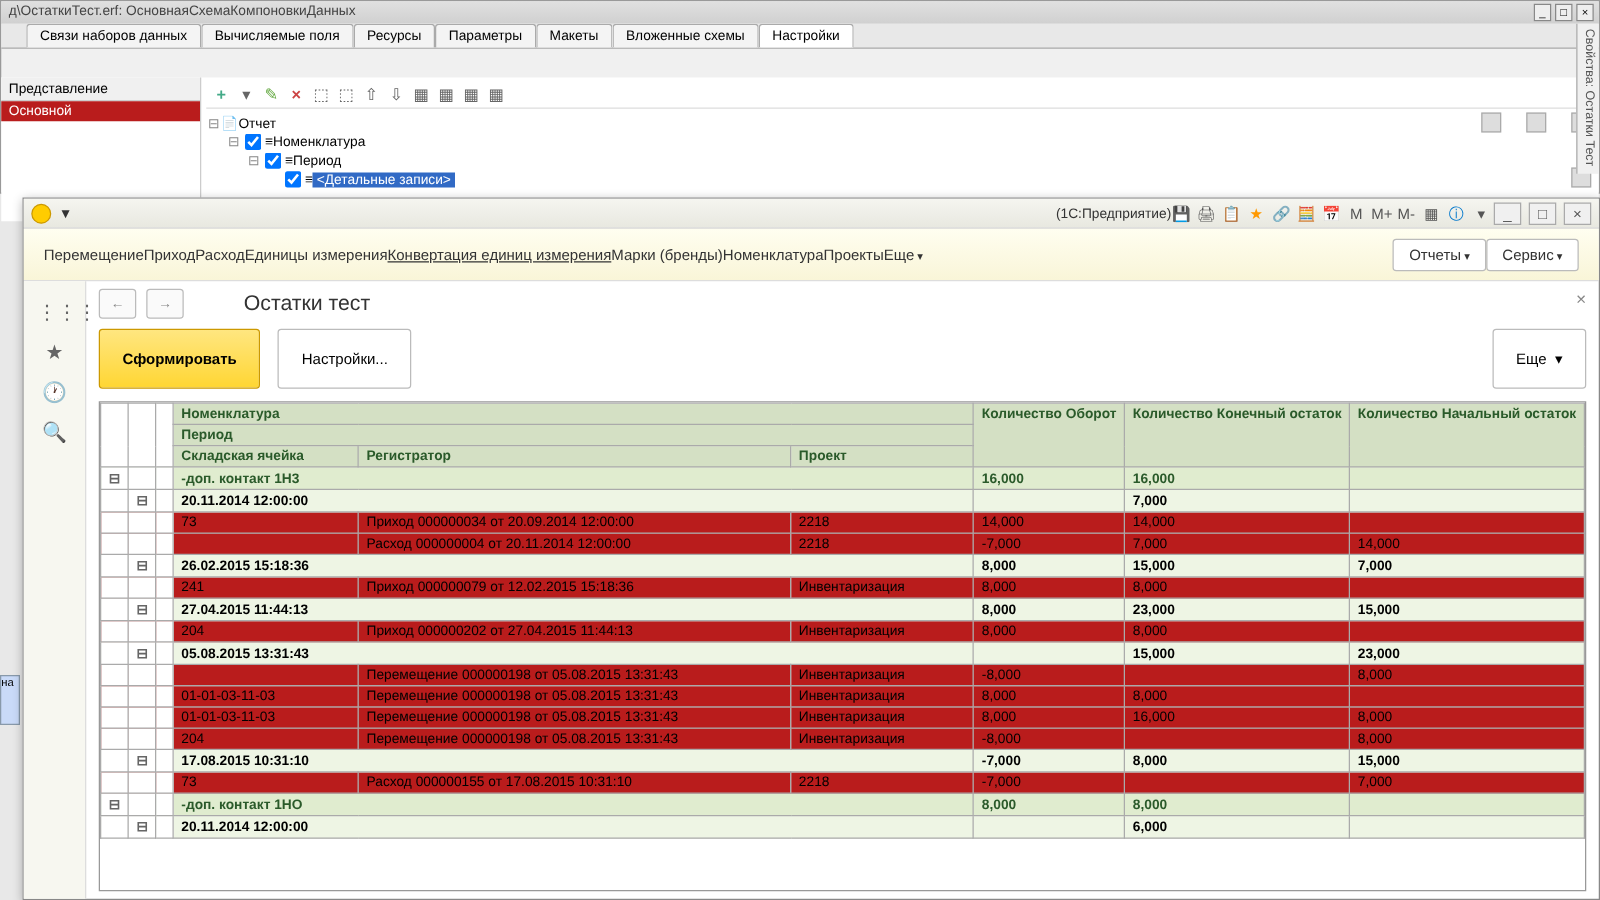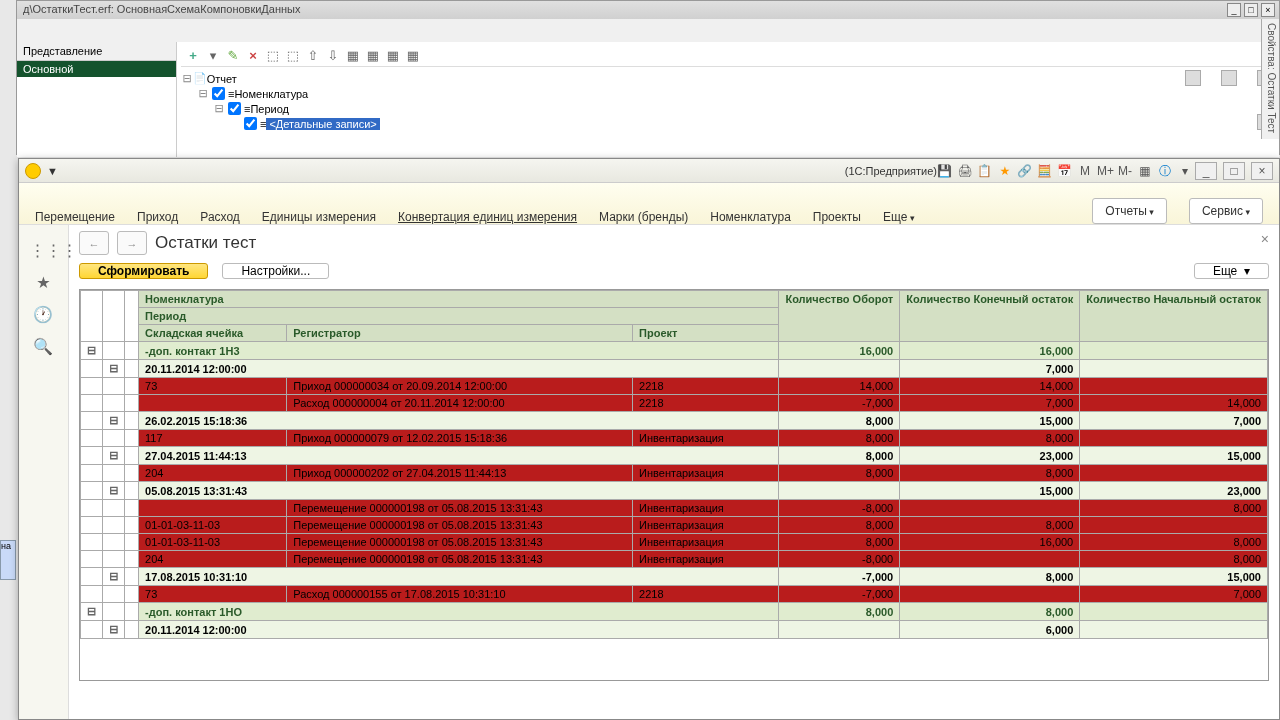--- a/index.html
+++ b/index.html
@@ -1,31 +1,31 @@
 <!DOCTYPE html>
 <html><head>
 <meta charset="utf-8">
 <style>
 * { box-sizing: border-box; margin: 0; padding: 0; }
 body { font-family: Arial, sans-serif; font-size: 11px; background: #e8e8e8; overflow: hidden; width: 1280px; height: 720px; }
 
 
-.designer { position: absolute; top: 0; left: 16px; right: 0; height: 155px; background: #f0f0f0; border: 1px solid #999; }
+.designer { position: absolute; top: 0; left: 0; right: 0; height: 155px; background: #f0f0f0; border: 1px solid #999; }
 .designer-title { background: linear-gradient(#e0e0e0,#d0d0d0); height: 18px; font-size: 11px; padding: 2px 6px; color: #444; overflow: hidden; white-space: nowrap; }
 .designer-controls { position: absolute; top: 2px; right: 4px; display: flex; gap: 3px; }
 .designer-controls span { width: 14px; height: 14px; border: 1px solid #888; background: #eee; font-size: 9px; text-align: center; line-height: 12px; cursor: pointer; }
 
 .designer-tabs { display: flex; background: #e8e8e8; border-bottom: 1px solid #aaa; padding-left: 20px; }
 .dtab { padding: 3px 10px; border: 1px solid #aaa; border-bottom: none; background: #f4f4f4; margin-right: 0; font-size: 11px; cursor: pointer; border-radius: 3px 3px 0 0; }
 .dtab.active { background: #fff; }
 
 .designer-body { display: flex; height: 115px; background: #fff; margin-top: 23px; }
 .left-panel { width: 160px; border-right: 1px solid #ccc; }
 .lp-head { background: #f0f0f0; padding: 3px 6px; border-bottom: 1px solid #ccc; font-size: 11px; }
-.lp-row { background: #14532d; color: #fff; padding: 2px 6px; }
+.lp-row { background: #b91c1c; color: #fff; padding: 2px 6px; }
 
 .tree-panel { flex: 1; padding: 4px; position: relative; }
 .toolbar { display: flex; gap: 4px; padding: 2px 4px; border-bottom: 1px solid #ddd; margin-bottom: 4px; }
 .toolbar span { width: 16px; height: 16px; display: inline-block; cursor: pointer; font-size: 13px; text-align: center; line-height: 16px; color: #666; }
 .toolbar .add { color: #4a8; font-weight: bold; }
 .toolbar .del { color: #c44; font-weight: bold; }
 .toolbar .edit { color: #6a4; }
 
 .tree { font-size: 11px; }
 .tnode { display: flex; align-items: center; padding: 1px 0; }
@@ -44,67 +44,76 @@
 
 
 .app { position: absolute; top: 158px; left: 18px; right: 0; bottom: 0; background: #fff; border: 1px solid #888; box-shadow: 0 2px 8px rgba(0,0,0,0.3); }
 .app-titlebar { height: 24px; background: linear-gradient(#f5f5f0,#e8e8e0); border-bottom: 1px solid #ccc; display: flex; align-items: center; padding: 0 6px; font-size: 11px; color: #333; }
 .app-titlebar .logo { width: 16px; height: 16px; background: #ffcc00; border-radius: 8px; margin-right: 6px; border: 1px solid #cc9900; }
 .app-titlebar .wintext { flex: 1; text-align: right; }
 .app-titlebar .ticons { display: flex; gap: 4px; align-items: center; }
 .app-titlebar .ticons span { width: 16px; height: 16px; font-size: 12px; text-align: center; line-height: 16px; color: #555; cursor: pointer; }
 .app-titlebar .winbtns span { width: 22px; height: 18px; border: 1px solid #aaa; background: #f0f0f0; text-align: center; line-height: 16px; margin-left: 2px; cursor: pointer; }
 
-.menubar { height: 42px; background: linear-gradient(#fffef0,#f9f5d8); border-bottom: 1px solid #ddd; display: flex; align-items: flex-end; padding: 0 16px; gap: 22px; font-size: 12px; color: #333; }
+.menubar { height: 42px; background: linear-gradient(#fffef0,#f9f5d8); border-bottom: 1px solid #ddd; display: flex; align-items: center; padding: 0 16px; font-size: 12px; color: #333; }
 .menubar span { cursor: pointer; }
 .menubar .ml { text-decoration: underline; }
 .menubar .dd::after { content: " ▾"; font-size: 9px; }
 .menubar .spacer { flex: 1; }
 .menubar .btn { border: 1px solid #bbb; background: #fff; border-radius: 3px; padding: 5px 12px; }
 
 .content { display: flex; height: calc(100% - 66px); }
 .sidebar { width: 50px; background: #f7f7f0; border-right: 1px solid #ddd; padding-top: 8px; }
 .sidebar div { width: 28px; height: 28px; margin: 4px auto; text-align: center; line-height: 28px; font-size: 16px; color: #666; cursor: pointer; }
 
 .main { flex: 1; padding: 6px 10px; overflow: hidden; position: relative; }
 .closebtn { position: absolute; top: 6px; right: 10px; font-size: 14px; color: #888; cursor: pointer; }
 .navrow { display: flex; align-items: center; gap: 8px; margin-bottom: 8px; }
 .navrow .navbtn { width: 30px; height: 24px; border: 1px solid #bbb; border-radius: 3px; background: #fafafa; text-align: center; line-height: 22px; cursor: pointer; color: #888; }
-.navrow h2 { font-size: 17px; font-weight: normal; color: #333; }
+.navrow h2 { font-size: 17px; font-weight: normal; margin-left: 40px; color: #333; }
 
 .actionrow { display: flex; gap: 14px; margin-bottom: 10px; align-items: center; }
-.actionrow button { padding: 0 18px; border: 1px solid #bbb; border-radius: 3px; background: #fff; font-size: 12px; cursor: pointer; }
+.actionrow button { padding: 16px 18px; border: 1px solid #bbb; border-radius: 3px; background: #fff; font-size: 12px; cursor: pointer; }
 .actionrow .primary { background: linear-gradient(#ffe680,#ffd633); border-color: #cc9900; font-weight: bold; }
 .actionrow .more { margin-left: auto; }
 
 .report { border: 1px solid #999; overflow: auto; height: calc(100% - 90px); }
 .rtable { border-collapse: collapse; width: 100%; font-size: 11px; }
 .rtable td, .rtable th { border: 1px solid #aaa; padding: 2px 6px; white-space: nowrap; }
 .rtable th { background: #d4e0c4; color: #2a5a2a; font-weight: bold; text-align: left; vertical-align: top; }
-.rtable .num { text-align: right; }
+.rtable .num { }
 .rtable .grp0 { background: #e0eccf; font-weight: bold; color: #2a5a2a; }
 .rtable .grp1 { background: #eef5e4; font-weight: bold; }
 .rtable .detail { background: #b91c1c; }
 .rtable .ex { width: 14px; text-align: center; color: #666; cursor: pointer; background: #fff; }
 .rtable .cell1 { width: 170px; }
 .rtable .cell2 { width: 395px; }
 .rtable .cell3 { width: 175px; }
 .rtable .cnum { width: 110px; }
 
 .stub { position: absolute; left: 0; top: 540px; width: 16px; height: 40px; background: #c9daf8; border: 1px solid #89a; font-size: 9px; }
 </style>
 </head>
 <body>
 
 <div class="designer">
   <div class="designer-title">д\ОстаткиТест.erf: ОсновнаяСхемаКомпоновкиДанных</div>
   <div class="designer-controls">
     <span>_</span>
     <span>□</span>
     <span>×</span>
+  </div>
+  <div class="designer-tabs">
+    <div class="dtab">Связи наборов данных</div>
+    <div class="dtab">Вычисляемые поля</div>
+    <div class="dtab">Ресурсы</div>
+    <div class="dtab">Параметры</div>
+    <div class="dtab">Макеты</div>
+    <div class="dtab">Вложенные схемы</div>
+    <div class="dtab active">Настройки</div>
   </div>
   <div class="designer-body">
     <div class="left-panel">
       <div class="lp-head">Представление</div>
       <div class="lp-row">Основной</div>
     </div>
     <div class="tree-panel">
       <div class="toolbar">
         <span class="add">+</span>
         <span>▾</span>
@@ -292,21 +301,21 @@
                 <td class="ex"></td>
                 <td colspan="3">26.02.2015 15:18:36</td>
                 <td class="num">8,000</td>
                 <td class="num">15,000</td>
                 <td class="num">7,000</td>
               </tr>
               <tr class="detail">
                 <td class="ex"></td>
                 <td class="ex"></td>
                 <td class="ex"></td>
-                <td>117</td>
+                <td>241</td>
                 <td>Приход 000000079 от 12.02.2015 15:18:36</td>
                 <td>Инвентаризация</td>
                 <td class="num">8,000</td>
                 <td class="num">8,000</td>
                 <td class="num"></td>
               </tr>
               <tr class="grp1">
                 <td class="ex"></td>
                 <td class="ex">⊟</td>
                 <td class="ex"></td>

